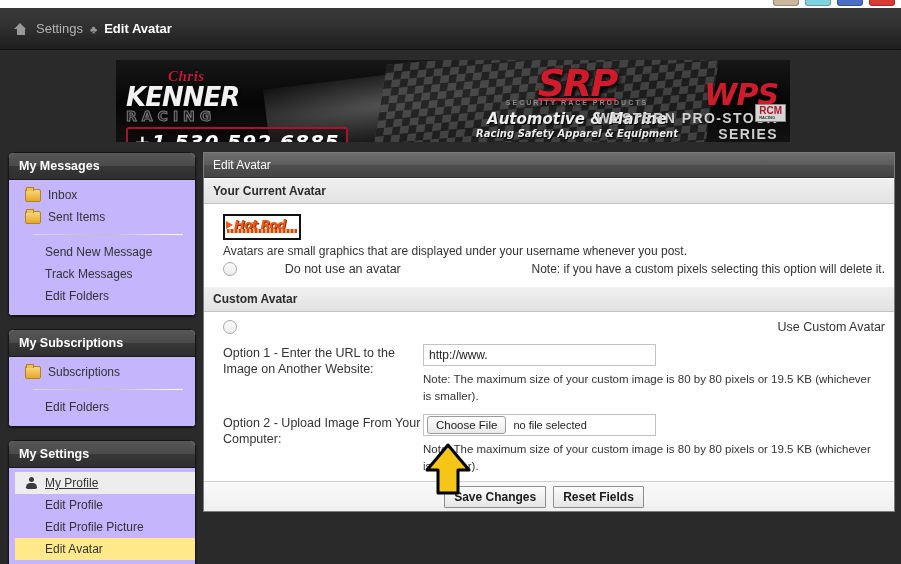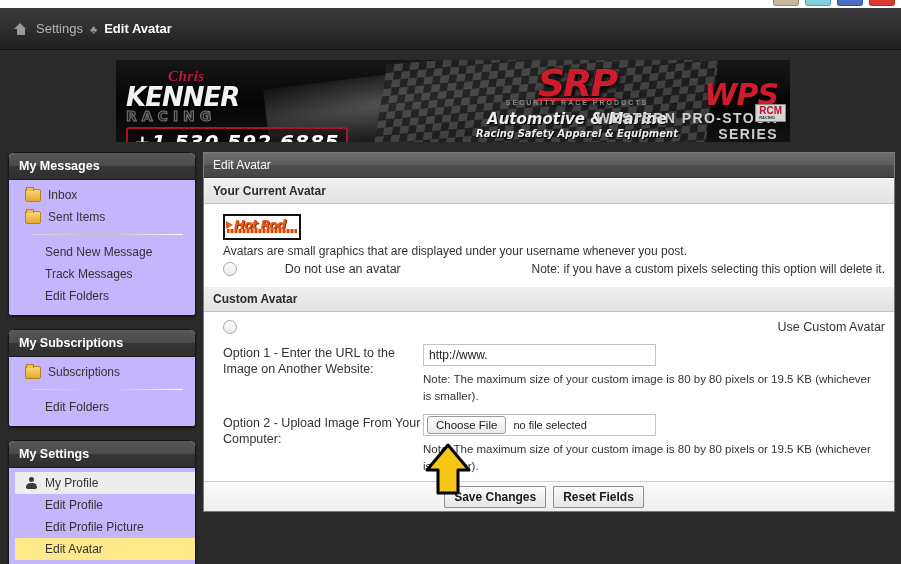--- a/index.html
+++ b/index.html
@@ -116,21 +116,21 @@
   .panel-head{
     background:linear-gradient(to bottom,#575757 0%,#4a4a4a 50%,#373737 51%,#2e2e2e 100%);
     color:#ffffff;font-weight:bold;font-size:12.5px;padding:6px 10px;border-bottom:1px solid #1b1b1b;
   }
   .panel-body{background:#c4b5fd;padding:4px 0 8px 6px;}
   .sb-row{
     display:flex;align-items:center;padding:4px 10px;font-size:12px;color:#333;cursor:pointer;
   }
   .sb-row.sub{padding-left:30px;}
   .sb-row.active{background:#ffe98a;}
-  .sb-row.current{background:#ededed;}
+  .sb-row.current{background:#ededed;text-decoration:underline;}
   .folder-ic{
     width:14px;height:11px;margin-right:7px;flex:0 0 auto;position:relative;
     background:linear-gradient(to bottom,#fbd77a,#e7a82e);border:1px solid #b3821f;border-radius:1px 2px 2px 2px;
   }
   .folder-ic:before{
     content:"";position:absolute;left:0;top:-3px;width:6px;height:3px;
     background:#f0bf55;border:1px solid #b3821f;border-bottom:none;border-radius:1px 1px 0 0;
   }
   .person-ic{
     width:13px;height:12px;margin-right:7px;flex:0 0 auto;position:relative;

